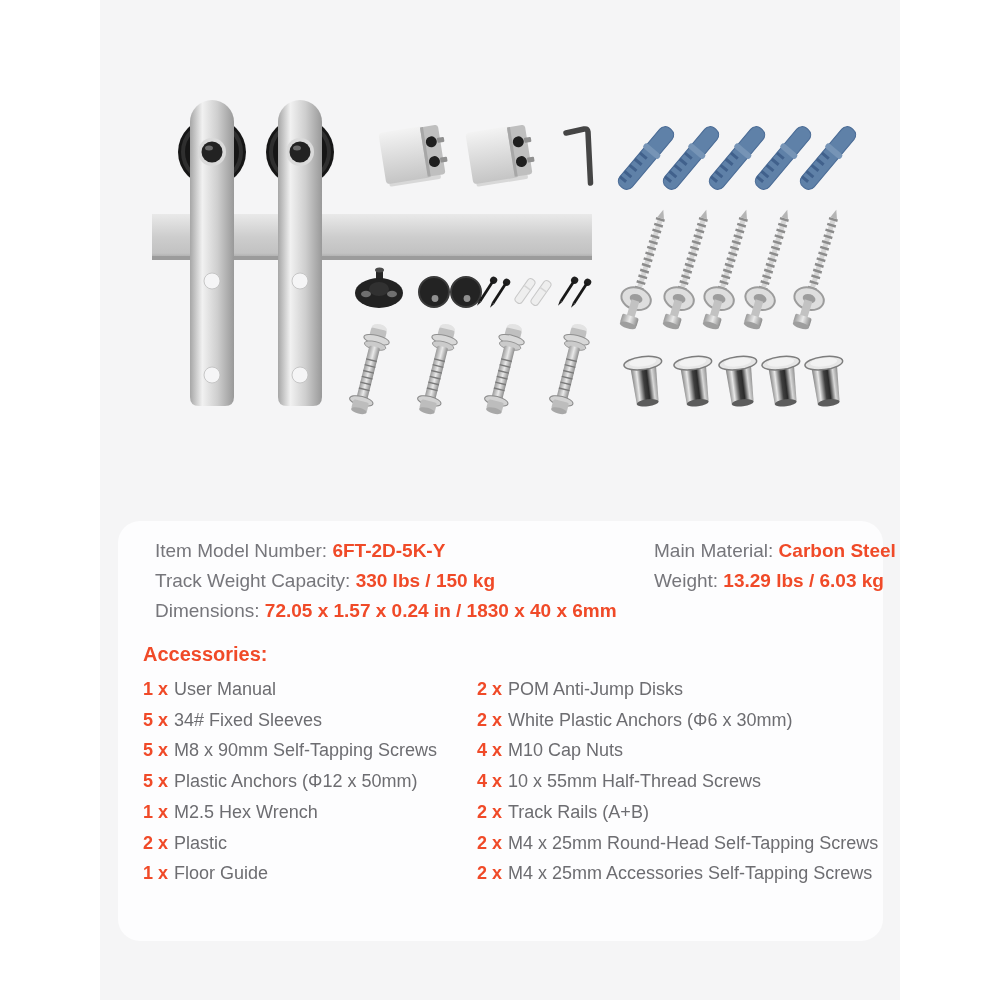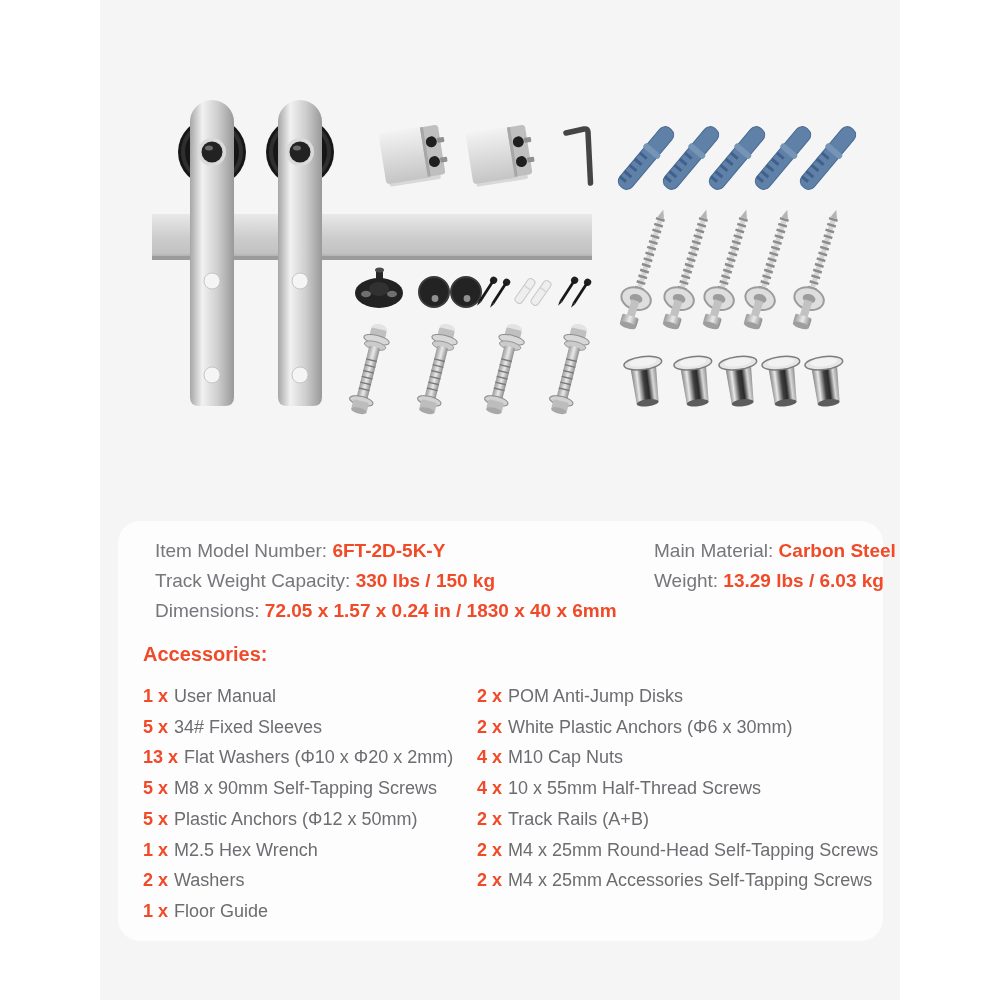--- a/index.html
+++ b/index.html
@@ -16,21 +16,21 @@
     background:var(--card-bg);border-radius:22px;}
   .spec-col{position:absolute;top:15px;}
   .spec-col-left{left:25px;width:480px;margin-left:12px;}
   .spec-col-right{left:536px;width:255px;}
   .spec-row{font-size:19px;line-height:30px;color:var(--label);white-space:nowrap;}
   .spec-val{color:var(--accent);font-weight:bold;}
   .spec-val.wrapval{display:inline-block;vertical-align:top;max-width:200px;
     white-space:normal;line-height:25px;padding-top:3px;}
   .acc{position:absolute;left:25px;top:121px;right:0;}
   .acc-heading{color:var(--accent);font-weight:bold;font-size:20px;
-    line-height:25px;margin-bottom:14px;}
+    line-height:25px;margin-bottom:7px;}
   .acc-cols{display:flex;}
   .acc-col-left{width:334px;flex:none;}
   .acc-col-right{flex:1;}
   .acc-item{font-size:18px;line-height:30.7px;color:var(--item);white-space:nowrap;}
   .acc-qty{color:var(--accent);font-weight:bold;margin-right:6px;}
 </style>
 </head>
 <body>
 
 <div class="stage">
@@ -213,25 +213,24 @@
       <div class="spec-row"><span class="spec-label">Main Material: </span><span class="spec-val">Carbon Steel</span></div>
       <div class="spec-row"><span class="spec-label">Weight: </span><span class="spec-val">13.29 lbs / 6.03 kg</span></div>
     </div>
 
     <div class="acc">
       <div class="acc-heading">Accessories:</div>
       <div class="acc-cols">
         <div class="acc-col acc-col-left">
           <div class="acc-item"><span class="acc-qty">1 x</span><span class="acc-txt">User Manual</span></div>
           <div class="acc-item"><span class="acc-qty">5 x</span><span class="acc-txt">34# Fixed Sleeves</span></div>
-          <div class="acc-item"><span class="acc-qty">13 x</span><span class="acc-txt">Flat Washers (Φ10 x  Φ20 x 2mm)</span></div>
           <div class="acc-item"><span class="acc-qty">5 x</span><span class="acc-txt">M8 x 90mm Self-Tapping Screws</span></div>
           <div class="acc-item"><span class="acc-qty">5 x</span><span class="acc-txt">Plastic Anchors (Φ12 x 50mm)</span></div>
           <div class="acc-item"><span class="acc-qty">1 x</span><span class="acc-txt">M2.5 Hex Wrench</span></div>
-          <div class="acc-item"><span class="acc-qty">2 x</span><span class="acc-txt">Washers</span></div>
+          <div class="acc-item"><span class="acc-qty">2 x</span><span class="acc-txt">Plastic</span></div>
           <div class="acc-item"><span class="acc-qty">1 x</span><span class="acc-txt">Floor Guide</span></div>
         </div>
         <div class="acc-col acc-col-right">
           <div class="acc-item"><span class="acc-qty">2 x</span><span class="acc-txt">POM Anti-Jump Disks</span></div>
           <div class="acc-item"><span class="acc-qty">2 x</span><span class="acc-txt">White Plastic Anchors (Φ6 x 30mm)</span></div>
           <div class="acc-item"><span class="acc-qty">4 x</span><span class="acc-txt">M10 Cap Nuts</span></div>
           <div class="acc-item"><span class="acc-qty">4 x</span><span class="acc-txt">10 x 55mm Half-Thread Screws</span></div>
           <div class="acc-item"><span class="acc-qty">2 x</span><span class="acc-txt">Track Rails (A+B)</span></div>
           <div class="acc-item"><span class="acc-qty">2 x</span><span class="acc-txt">M4 x 25mm Round-Head Self-Tapping Screws</span></div>
           <div class="acc-item"><span class="acc-qty">2 x</span><span class="acc-txt">M4 x 25mm Accessories Self-Tapping Screws</span></div>

